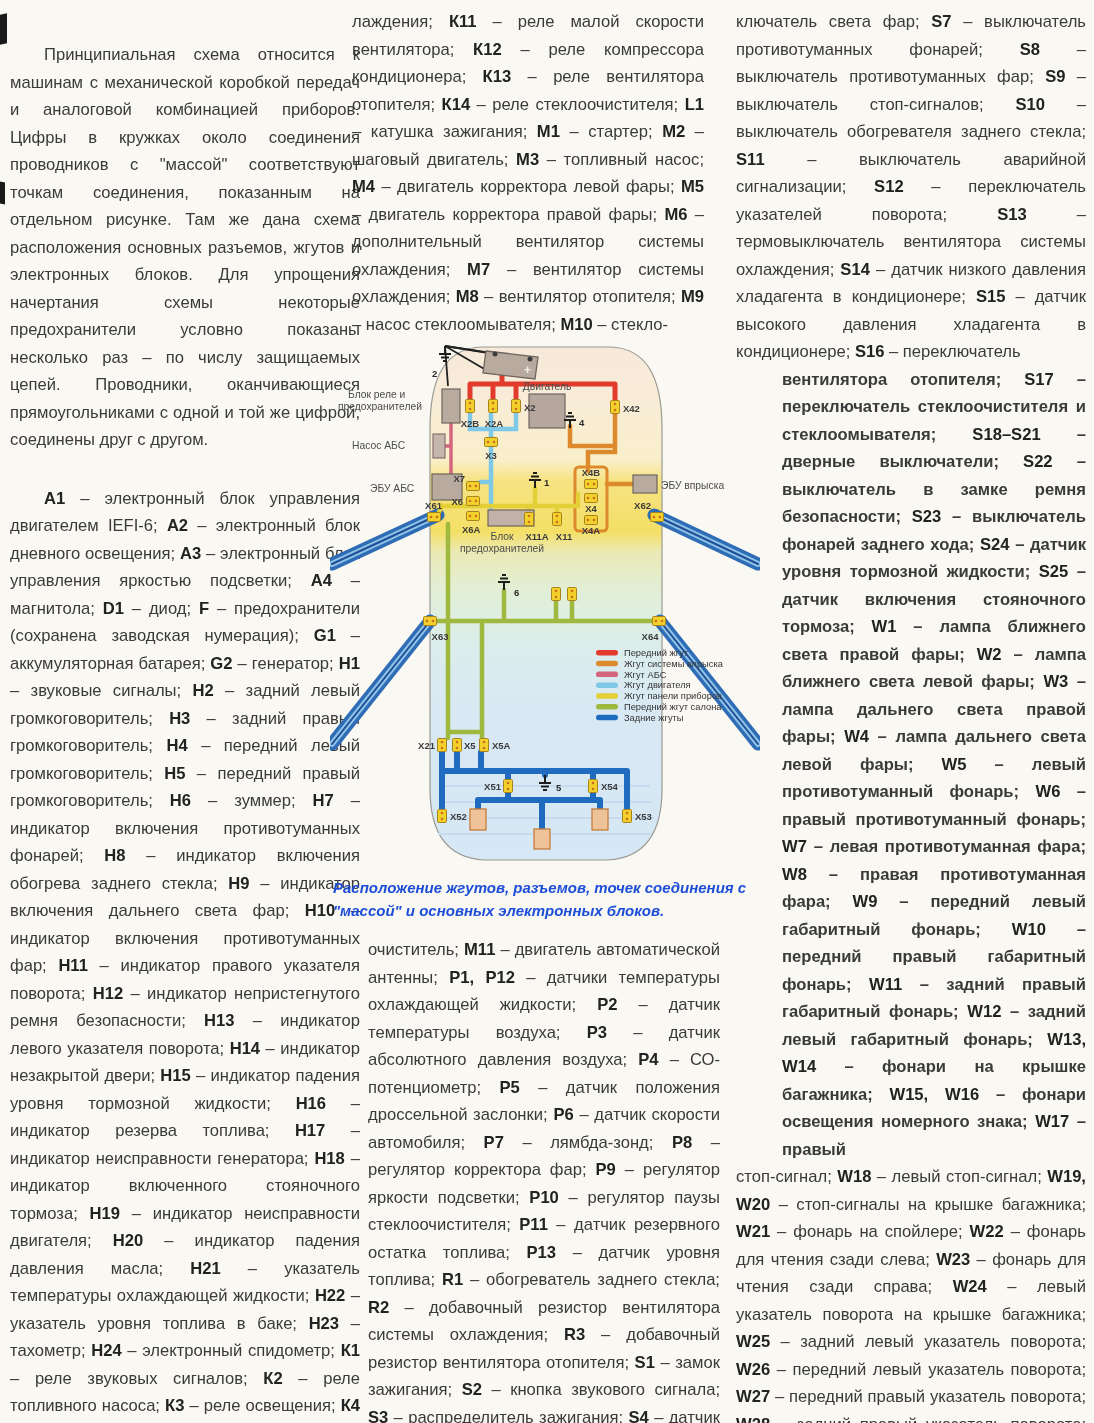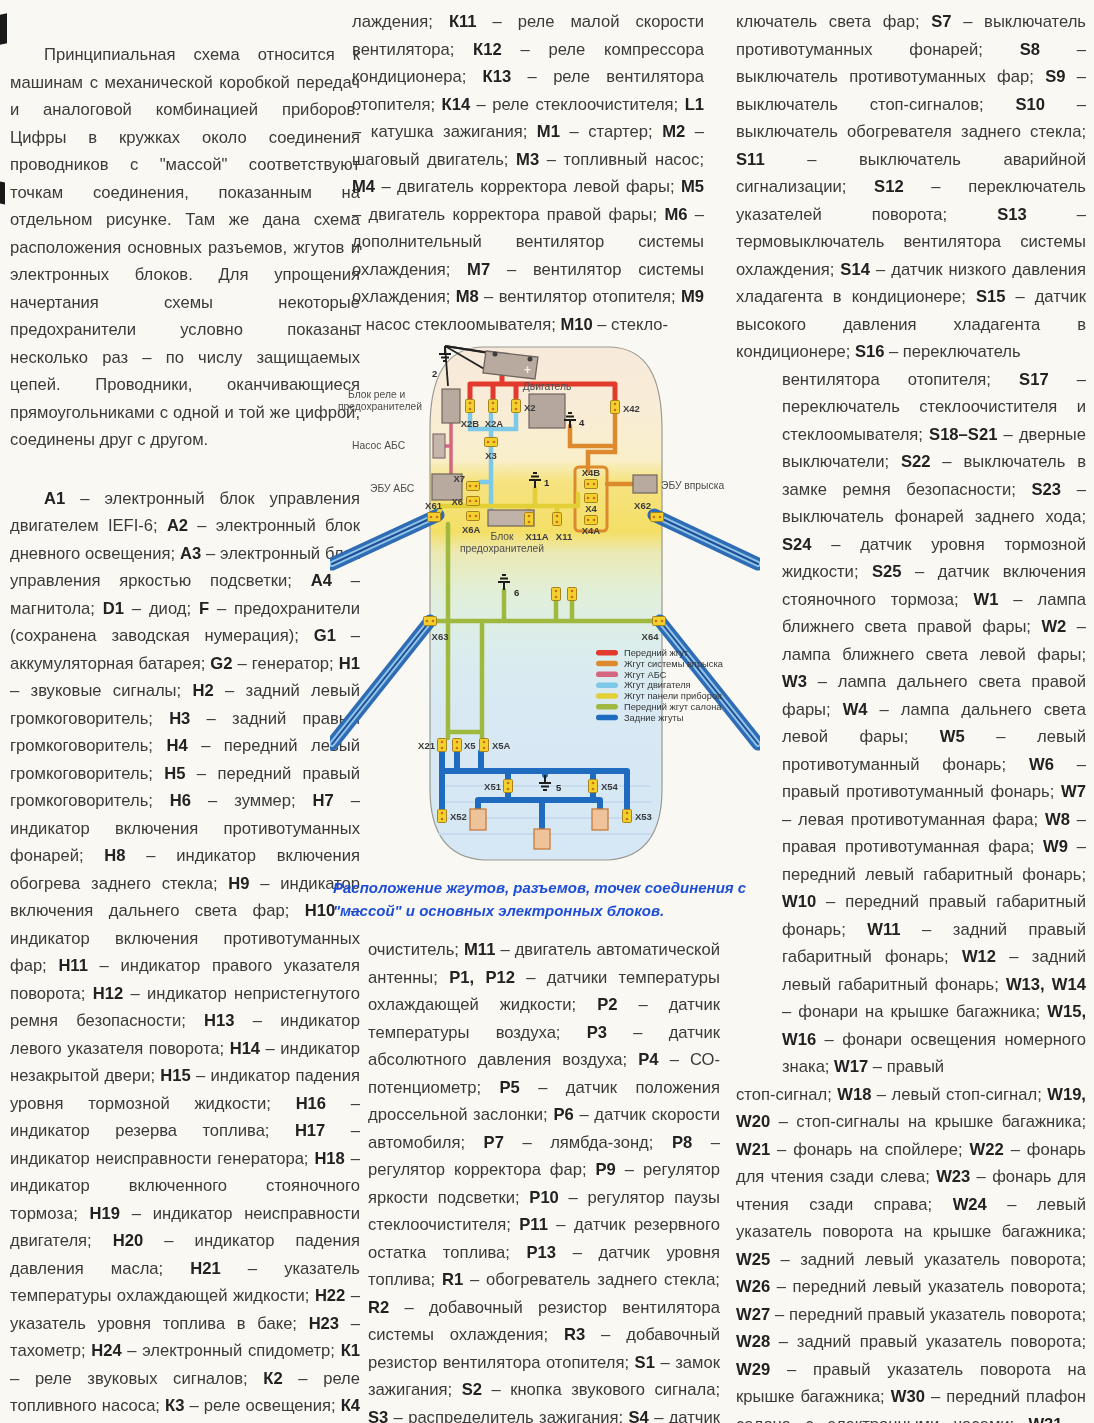--- a/index.html
+++ b/index.html
@@ -10,21 +10,21 @@
     color:#363636;
   }
   .col{
     position:absolute;
     font-size:16.6px;line-height:27.5px;
     text-align:justify;
     color:#3a3a3a;
   }
   .col b{color:#222;}
   .indent-first{text-indent:34px;margin-top:31px;}
-  .seg-indent{padding-left:46px;}
+  .seg-indent{padding-left:46px;font-weight:bold;}
   #col-left{left:10px;top:10px;width:350px;}
   #col-mid-top{left:352px;top:8px;width:352px;}
   #col-mid-bottom{left:368px;top:936px;width:352px;}
   #col-right{left:736px;top:8px;width:350px;}
   #caption{
     position:absolute;left:333px;top:876px;width:434px;
     font-size:15px;line-height:23px;font-weight:700;font-style:italic;
     color:#1d4ed8;text-align:left;
   }
   #diagram-wrap{position:absolute;left:330px;top:334px;width:430px;height:545px;}

